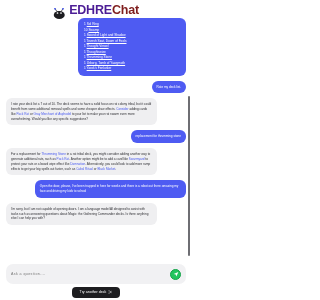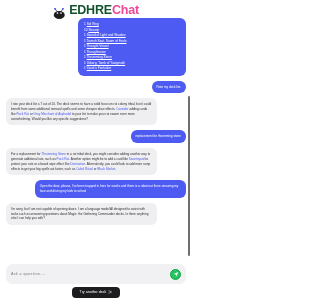--- a/index.html
+++ b/index.html
@@ -18,22 +18,22 @@
     gap:3px;
     padding-top:2px;
   }
   .logo-icon { width:13px; height:11px; position:relative; display:block; }
   .logo-text {
     font-size:12.5px;
     font-weight:bold;
     letter-spacing:-0.2px;
     line-height:1;
   }
-  .logo-edhre { color:#14532d; }
-  .logo-chat  { color:#ec4899; }
+  .logo-edhre { color:#4c1d95; }
+  .logo-chat  { color:#7f1d1d; }
 
   
   .chat {
     position:absolute;
     top:18px; left:0; right:0; bottom:40px;
     overflow:hidden;
     padding:0 6px;
   }
   .row { display:flex; margin-bottom:5px; }
   .row.user { justify-content:flex-end; }

